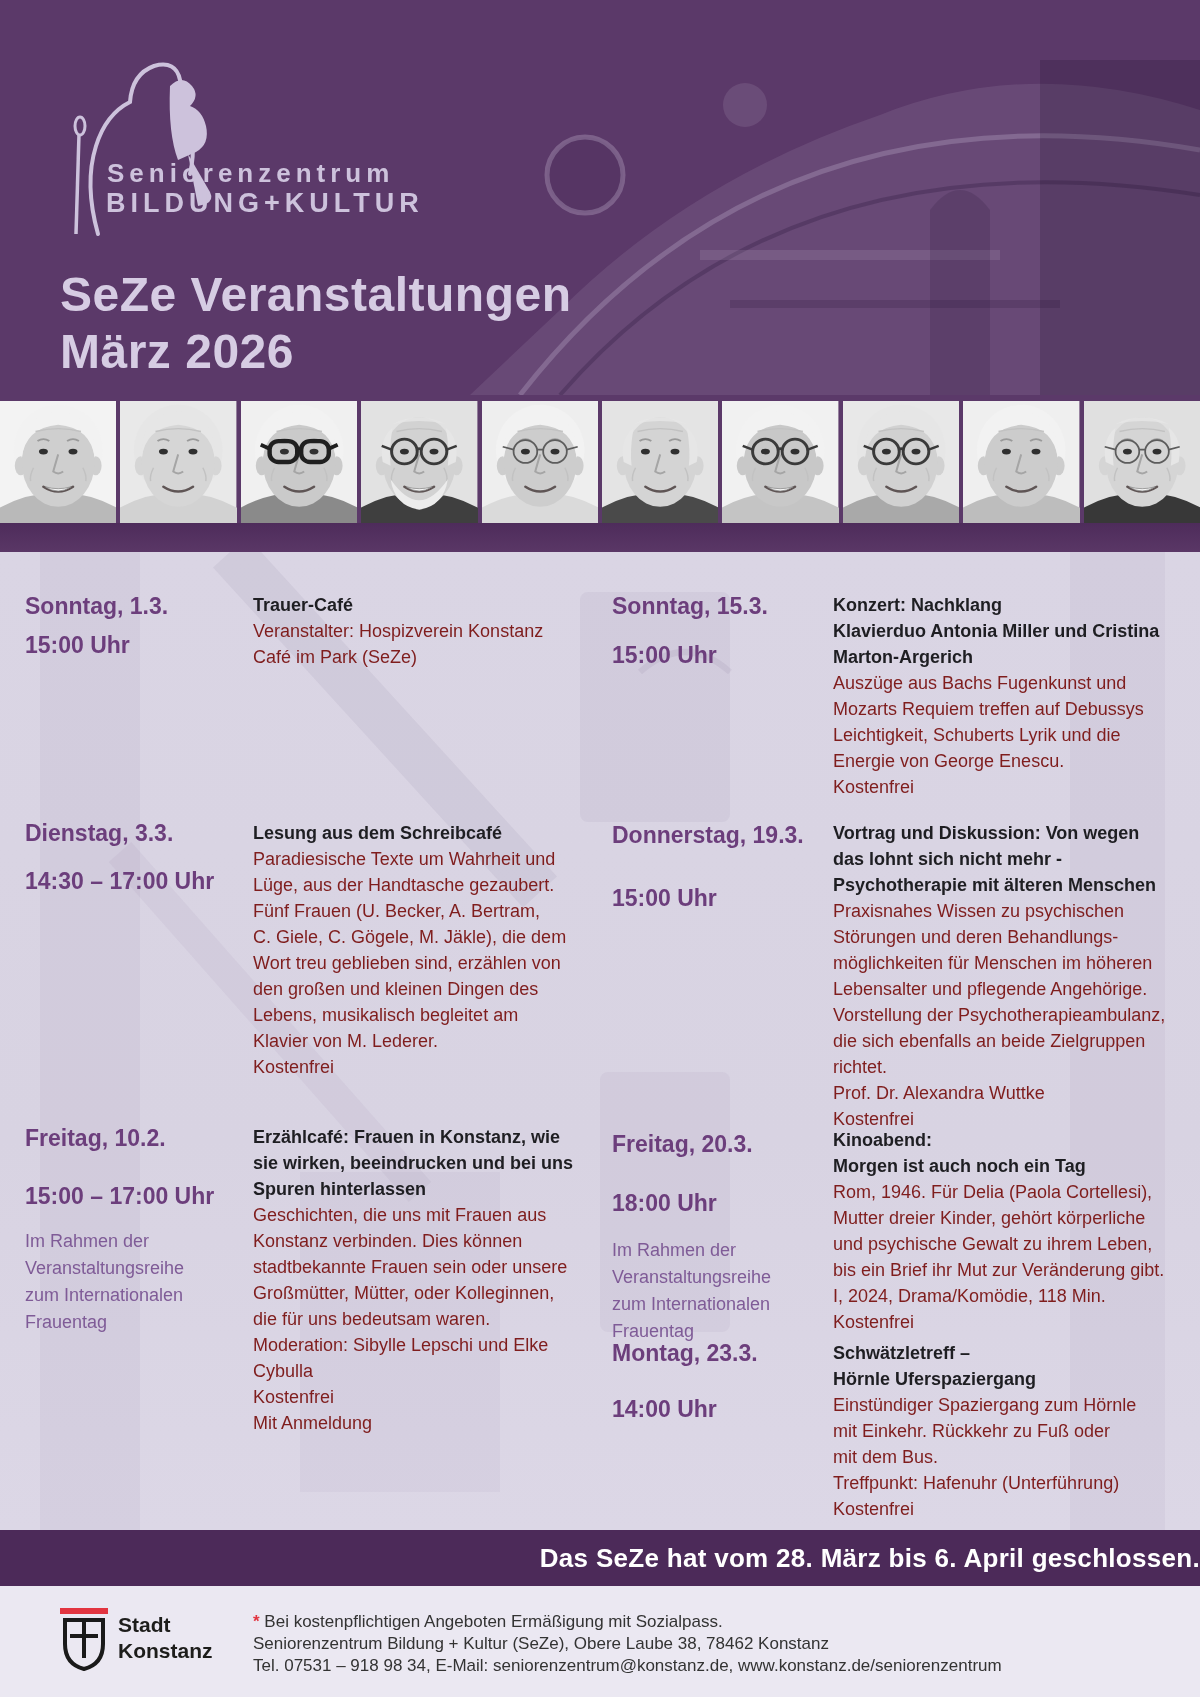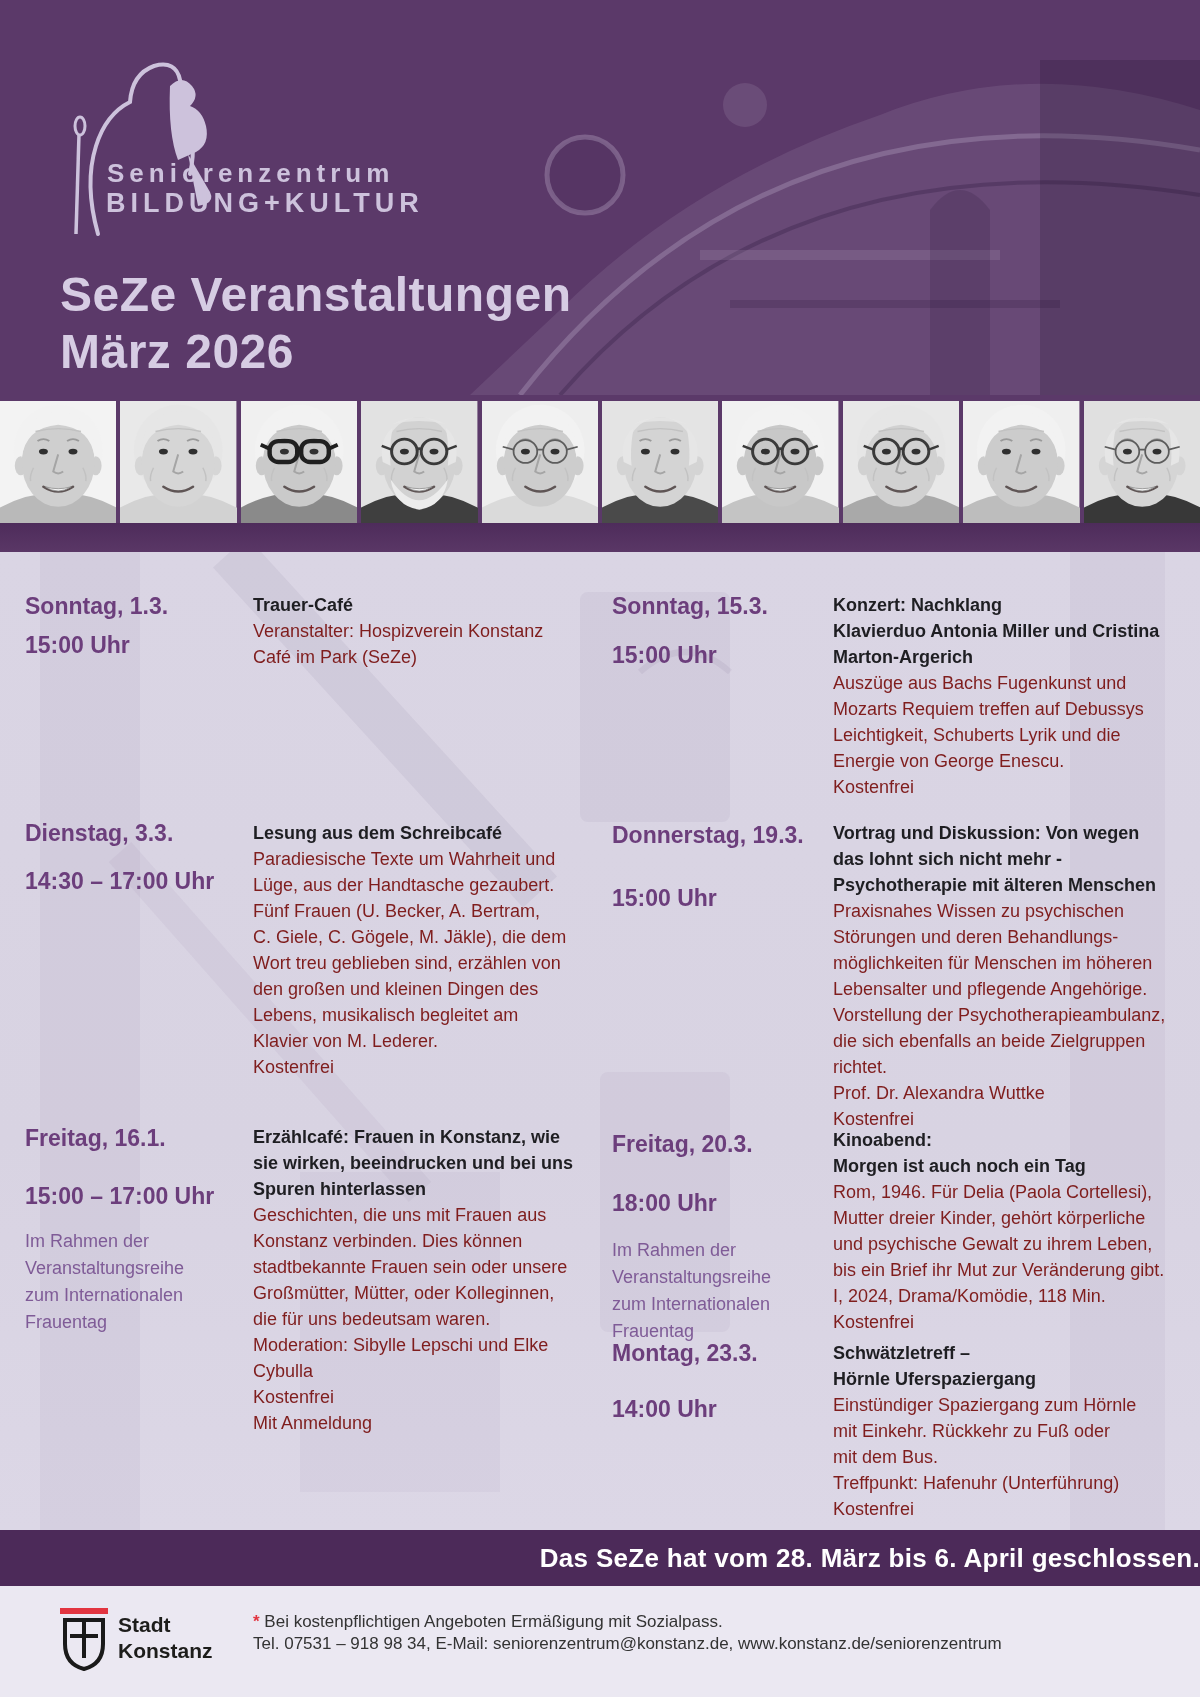--- a/index.html
+++ b/index.html
@@ -379,21 +379,21 @@
         <div class="ev-body pre">Praxisnahes Wissen zu psychischen
 Störungen und deren Behandlungs-
 möglichkeiten für Menschen im höheren
 Lebensalter und pflegende Angehörige.
 Vorstellung der Psychotherapieambulanz,
 die sich ebenfalls an beide Zielgruppen
 richtet.
 Prof. Dr. Alexandra Wuttke
 Kostenfrei</div>
       </div>
-      <div class="ev-date pre" style="left: 25px; top: 1125px;">Freitag, 16.1.</div>
+      <div class="ev-date pre" style="left: 25px; top: 1125px;">Freitag, 10.2.</div>
       <div class="ev-time pre" style="left: 25px; top: 1183px;">15:00 – 17:00 Uhr</div>
       <div class="ev-note pre" style="left: 25px; top: 1228px;">Im Rahmen der
 Veranstaltungsreihe
 zum Internationalen
 Frauentag</div>
       <div class="ev-desc" style="left: 253px; top: 1124px;">
         <div class="ev-title pre">Erzählcafé: Frauen in Konstanz, wie
 sie wirken, beeindrucken und bei uns
 Spuren hinterlassen</div>
         <div class="ev-body pre">Geschichten, die uns mit Frauen aus
@@ -444,17 +444,18 @@
       <rect x="0" y="0" width="48" height="6" fill="#e23440"></rect>
       <path d="M5,12 L43,12 L43,36 Q43,56 24,61 Q5,56 5,36 Z" fill="none" stroke="#1a1a1a" stroke-width="4"></path>
       <path d="M24,14 L24,50 M10,28 L38,28" stroke="#1a1a1a" stroke-width="4"></path>
     </svg>
     <div id="city-name">
       <div>Stadt</div>
       <div>Konstanz</div>
     </div>
     <div id="footer-text">
       <div><span class="red">*</span><span> Bei kostenpflichtigen Angeboten Ermäßigung mit Sozialpass.</span></div>
+      <div>Seniorenzentrum Bildung + Kultur (SeZe), Obere Laube 38, 78462 Konstanz</div>
       <div>Tel. 07531 – 918 98 34, E-Mail: seniorenzentrum@konstanz.de, www.konstanz.de/seniorenzentrum</div>
     </div>
   </div>
 
 </div>
 
 </body></html>

